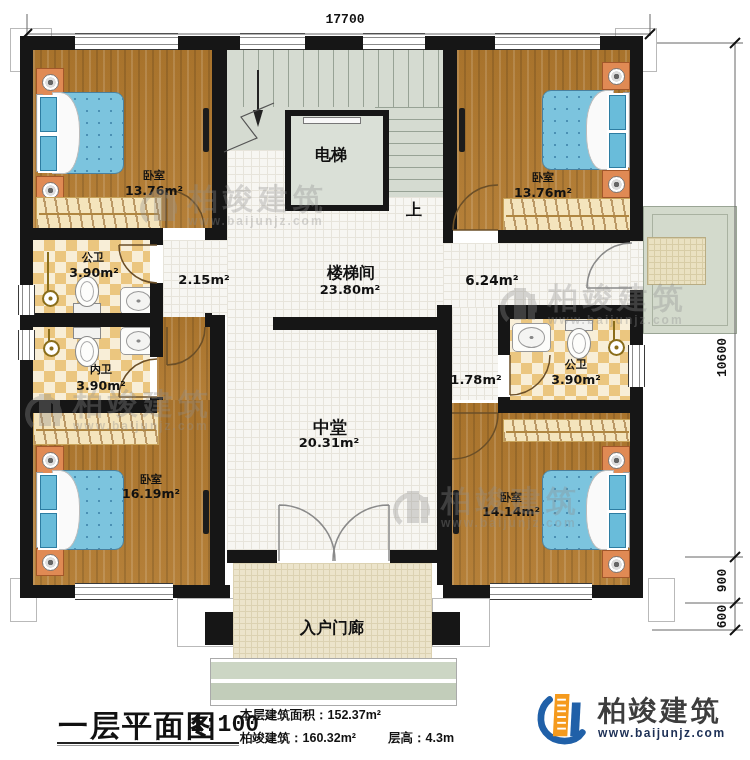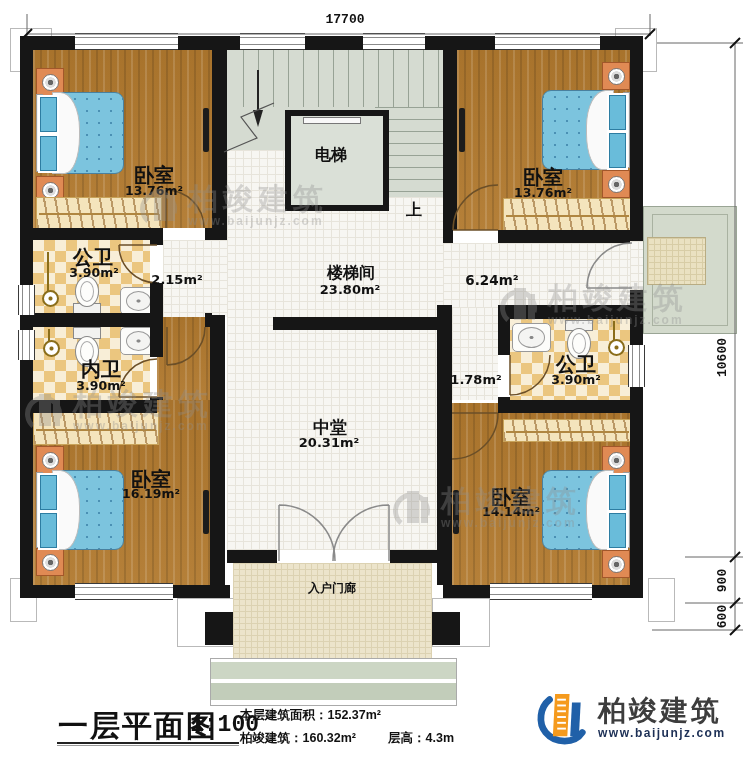--- a/index.html
+++ b/index.html
@@ -52,21 +52,21 @@
   .toilet-tank{background:#f2f2f0;border:1px solid #888;z-index:21;}
   .toilet-bowl{background:#fdfdfb;border:1px solid #888;border-radius:50%;z-index:21;}
   .toilet-bowl::after{content:"";position:absolute;inset:4px;border:1px solid #aaa;border-radius:50%;}
   .sink{background:#fcfcfa;border:1px solid #999;border-radius:5px;z-index:21;}
   .sink::after{content:"";position:absolute;inset:3px 5px;border:1px solid #999;border-radius:50%;background:radial-gradient(#888 1.5px,#f4f4f2 2.5px);}
   .shower{border-radius:50%;border:2px solid #8a6d1a;background:radial-gradient(#8a6d1a 1.5px,#fff 2.5px);z-index:21;}
   .tv{background:#1c1c1c;border-radius:2px;z-index:33;}
   .elev{border:6px solid #161616;background:#dae0d7;z-index:22;}
   .elev-door{background:#f8f8f8;border:1px solid #777;z-index:23;}
   
-  .rname{font-weight:bold;font-size:20px;}
+  .rname{font-weight:bold;font-size:11px;}
   .rarea{font-weight:bold;font-size:12.5px;font-family:"DejaVu Sans",sans-serif;}
   .dimtxt{font-family:"Liberation Mono",monospace;font-weight:bold;font-size:13px;color:#111;z-index:45;text-align:center;}
   
   .wm{display:flex;align-items:center;gap:8px;color:#8f8f8f;opacity:.34;}
   .wm-name{font-size:30px;font-weight:bold;letter-spacing:5px;line-height:1;}
   .wm-url{font-size:12px;font-weight:bold;letter-spacing:2px;}
   
   .tb-title{position:absolute;left:58px;top:706px;font-size:30px;font-weight:bold;letter-spacing:2px;color:#111;z-index:70;}
   .tb-scale{position:absolute;left:190px;top:712px;font-size:23px;font-weight:bold;font-family:"Liberation Mono",monospace;color:#111;z-index:70;}
   .tb-rule{position:absolute;left:57px;top:742px;width:182px;height:5px;background:linear-gradient(#222 0 2px,transparent 2px 3px,#9a9a9a 3px 4px,transparent 4px);z-index:70;}
@@ -290,30 +290,30 @@
   <div class="abs label rname" style="left:331px;top:155px;font-size:16px">电梯</div>
   <div class="abs label rname" style="left:351px;top:273px;font-size:16px">楼梯间</div>
   <div class="abs label rarea" style="left:350px;top:289px;font-size:13px">23.80m²</div>
   <div class="abs label rname" style="left:414px;top:210px;font-size:16px">上</div>
   <div class="abs label rname" style="left:93px;top:257px">公卫</div>
   <div class="abs label rarea" style="left:94px;top:272px">3.90m²</div>
   <div class="abs label rname" style="left:101px;top:369px">内卫</div>
   <div class="abs label rarea" style="left:101px;top:385px">3.90m²</div>
   <div class="abs label rname" style="left:576px;top:364px">公卫</div>
   <div class="abs label rarea" style="left:576px;top:379px">3.90m²</div>
-  <div class="abs label rarea" style="left:177px;top:279px;font-size:13px">2.15m²</div>
+  <div class="abs label rarea" style="left:204px;top:279px;font-size:13px">2.15m²</div>
   <div class="abs label rarea" style="left:492px;top:280px;font-size:13.5px">6.24m²</div>
   <div class="abs label rarea" style="left:476px;top:379px;font-size:13px">1.78m²</div>
   <div class="abs label rname" style="left:330px;top:427px;font-size:17px">中堂</div>
   <div class="abs label rarea" style="left:329px;top:442px;font-size:13px">20.31m²</div>
   <div class="abs label rname" style="left:151px;top:479px">卧室</div>
   <div class="abs label rarea" style="left:151px;top:493px">16.19m²</div>
   <div class="abs label rname" style="left:511px;top:497px">卧室</div>
   <div class="abs label rarea" style="left:511px;top:511px">14.14m²</div>
-  <div class="abs label rname" style="left:332px;top:588px;font-size:12px">入户门廊</div>
+  <div class="abs label rname" style="left:332px;top:628px;font-size:16px">入户门廊</div>
 
   <div class="abs dimtxt" style="left:310px;top:12px;width:70px">17700</div>
   <div class="abs dimtxt" style="left:692px;top:350px;width:60px;transform:rotate(-90deg)">10600</div>
   <div class="abs dimtxt" style="left:692px;top:573px;width:60px;transform:rotate(-90deg)">900</div>
   <div class="abs dimtxt" style="left:692px;top:609px;width:60px;transform:rotate(-90deg)">600</div>
 
   <div class="abs wm" style="left:140px;top:183px">
     <svg width="40" height="46" viewBox="0 0 40 46">
         <path d="M8 38 A16 16 0 1 1 34 30" fill="none" stroke="currentColor" stroke-width="5"></path>
         <rect x="14" y="6" width="12" height="32" fill="currentColor"></rect>

